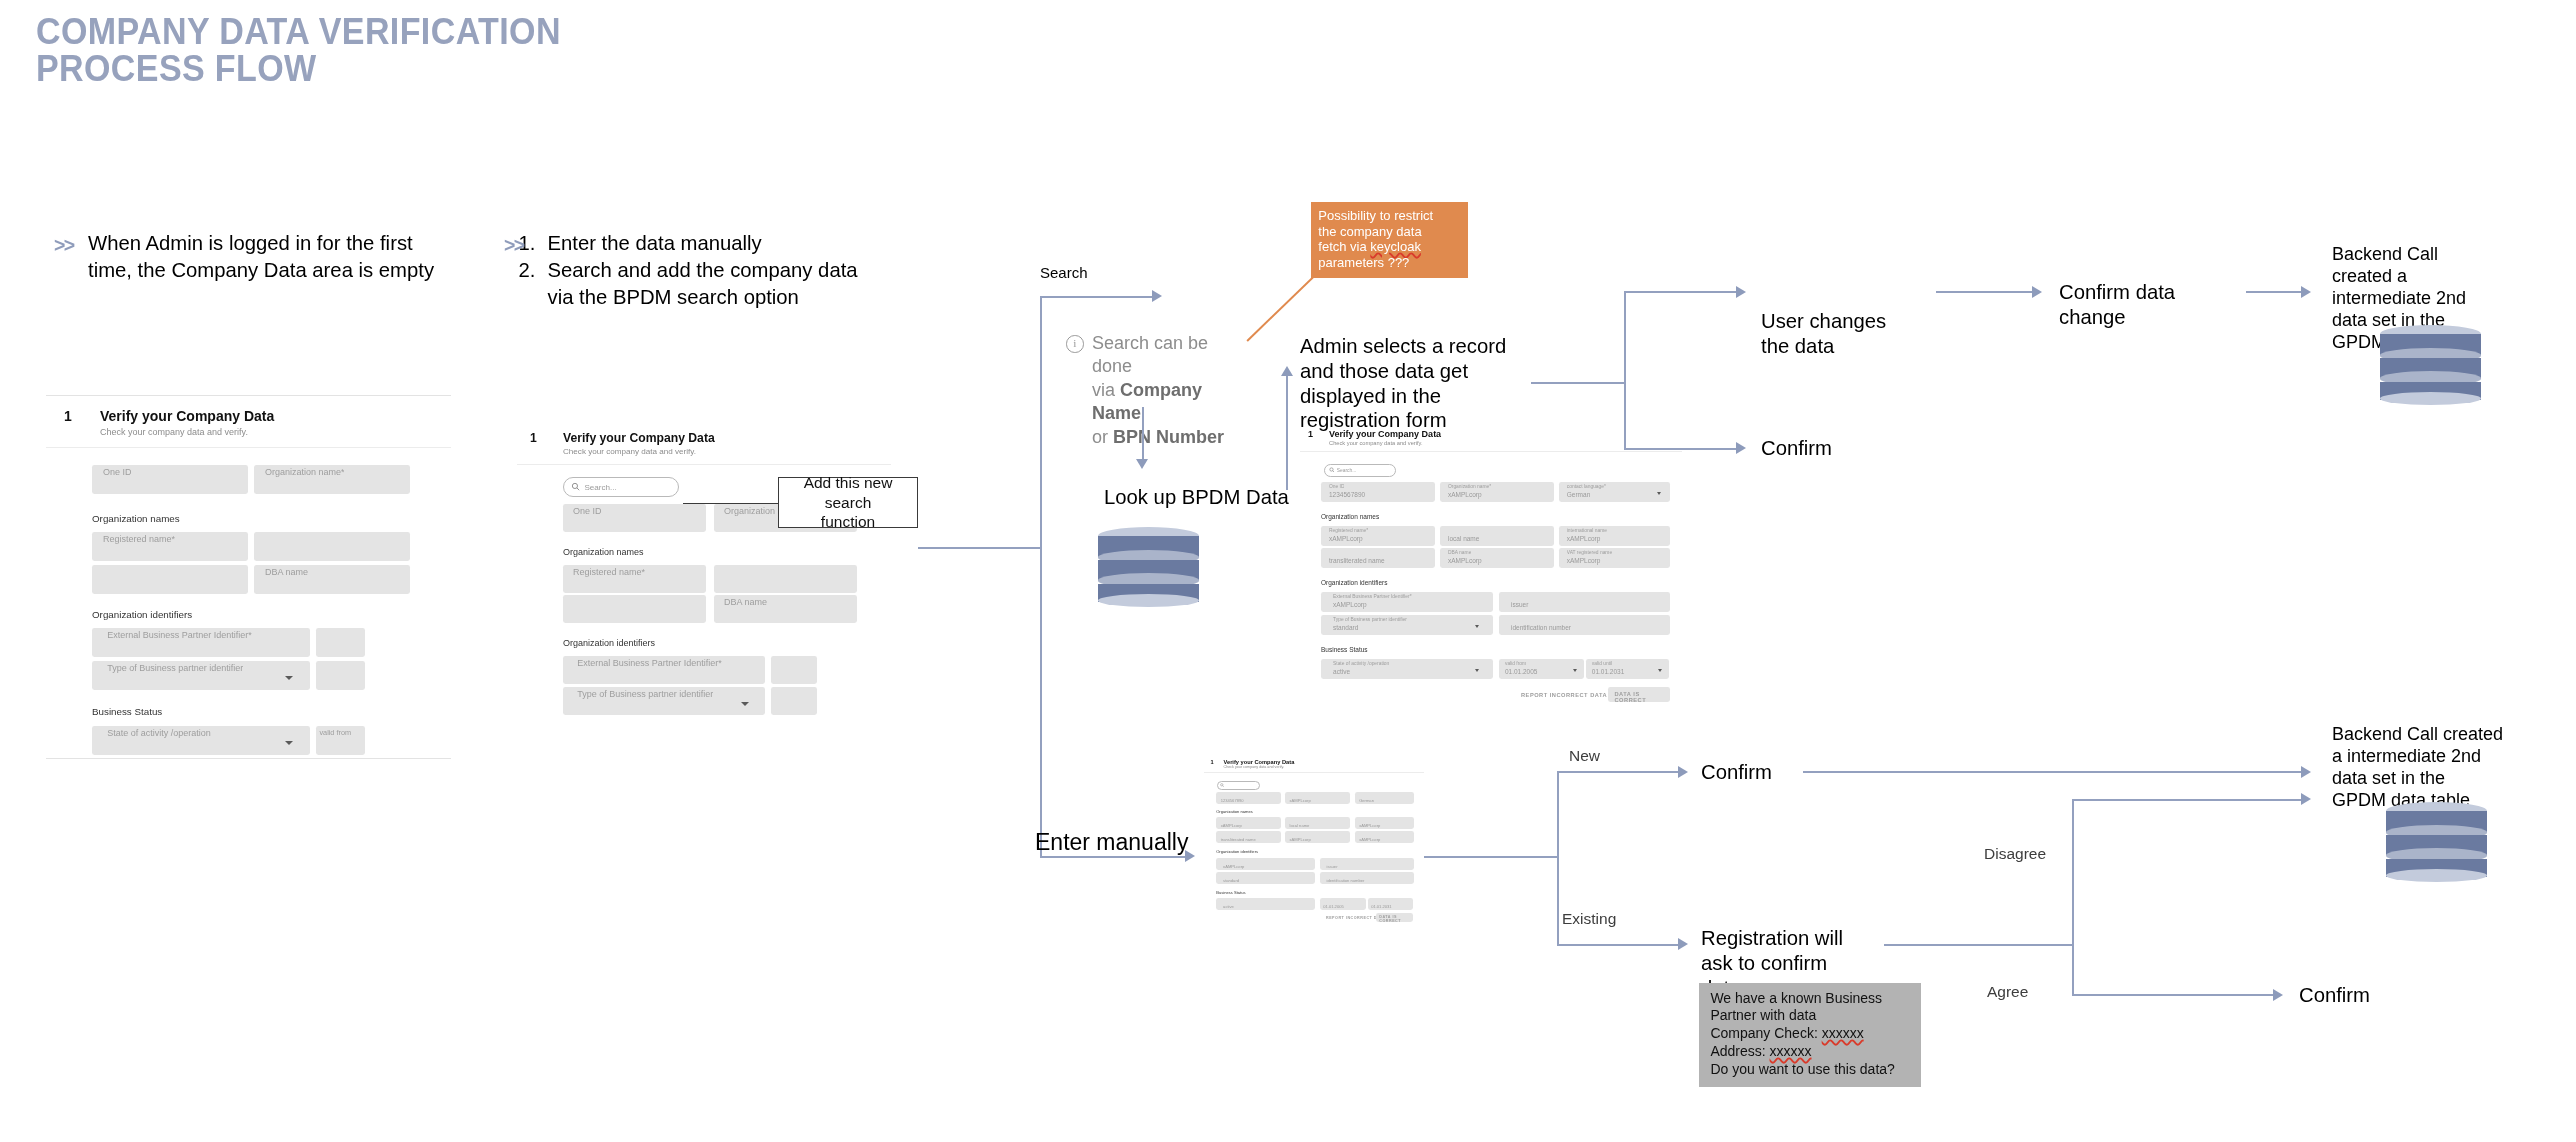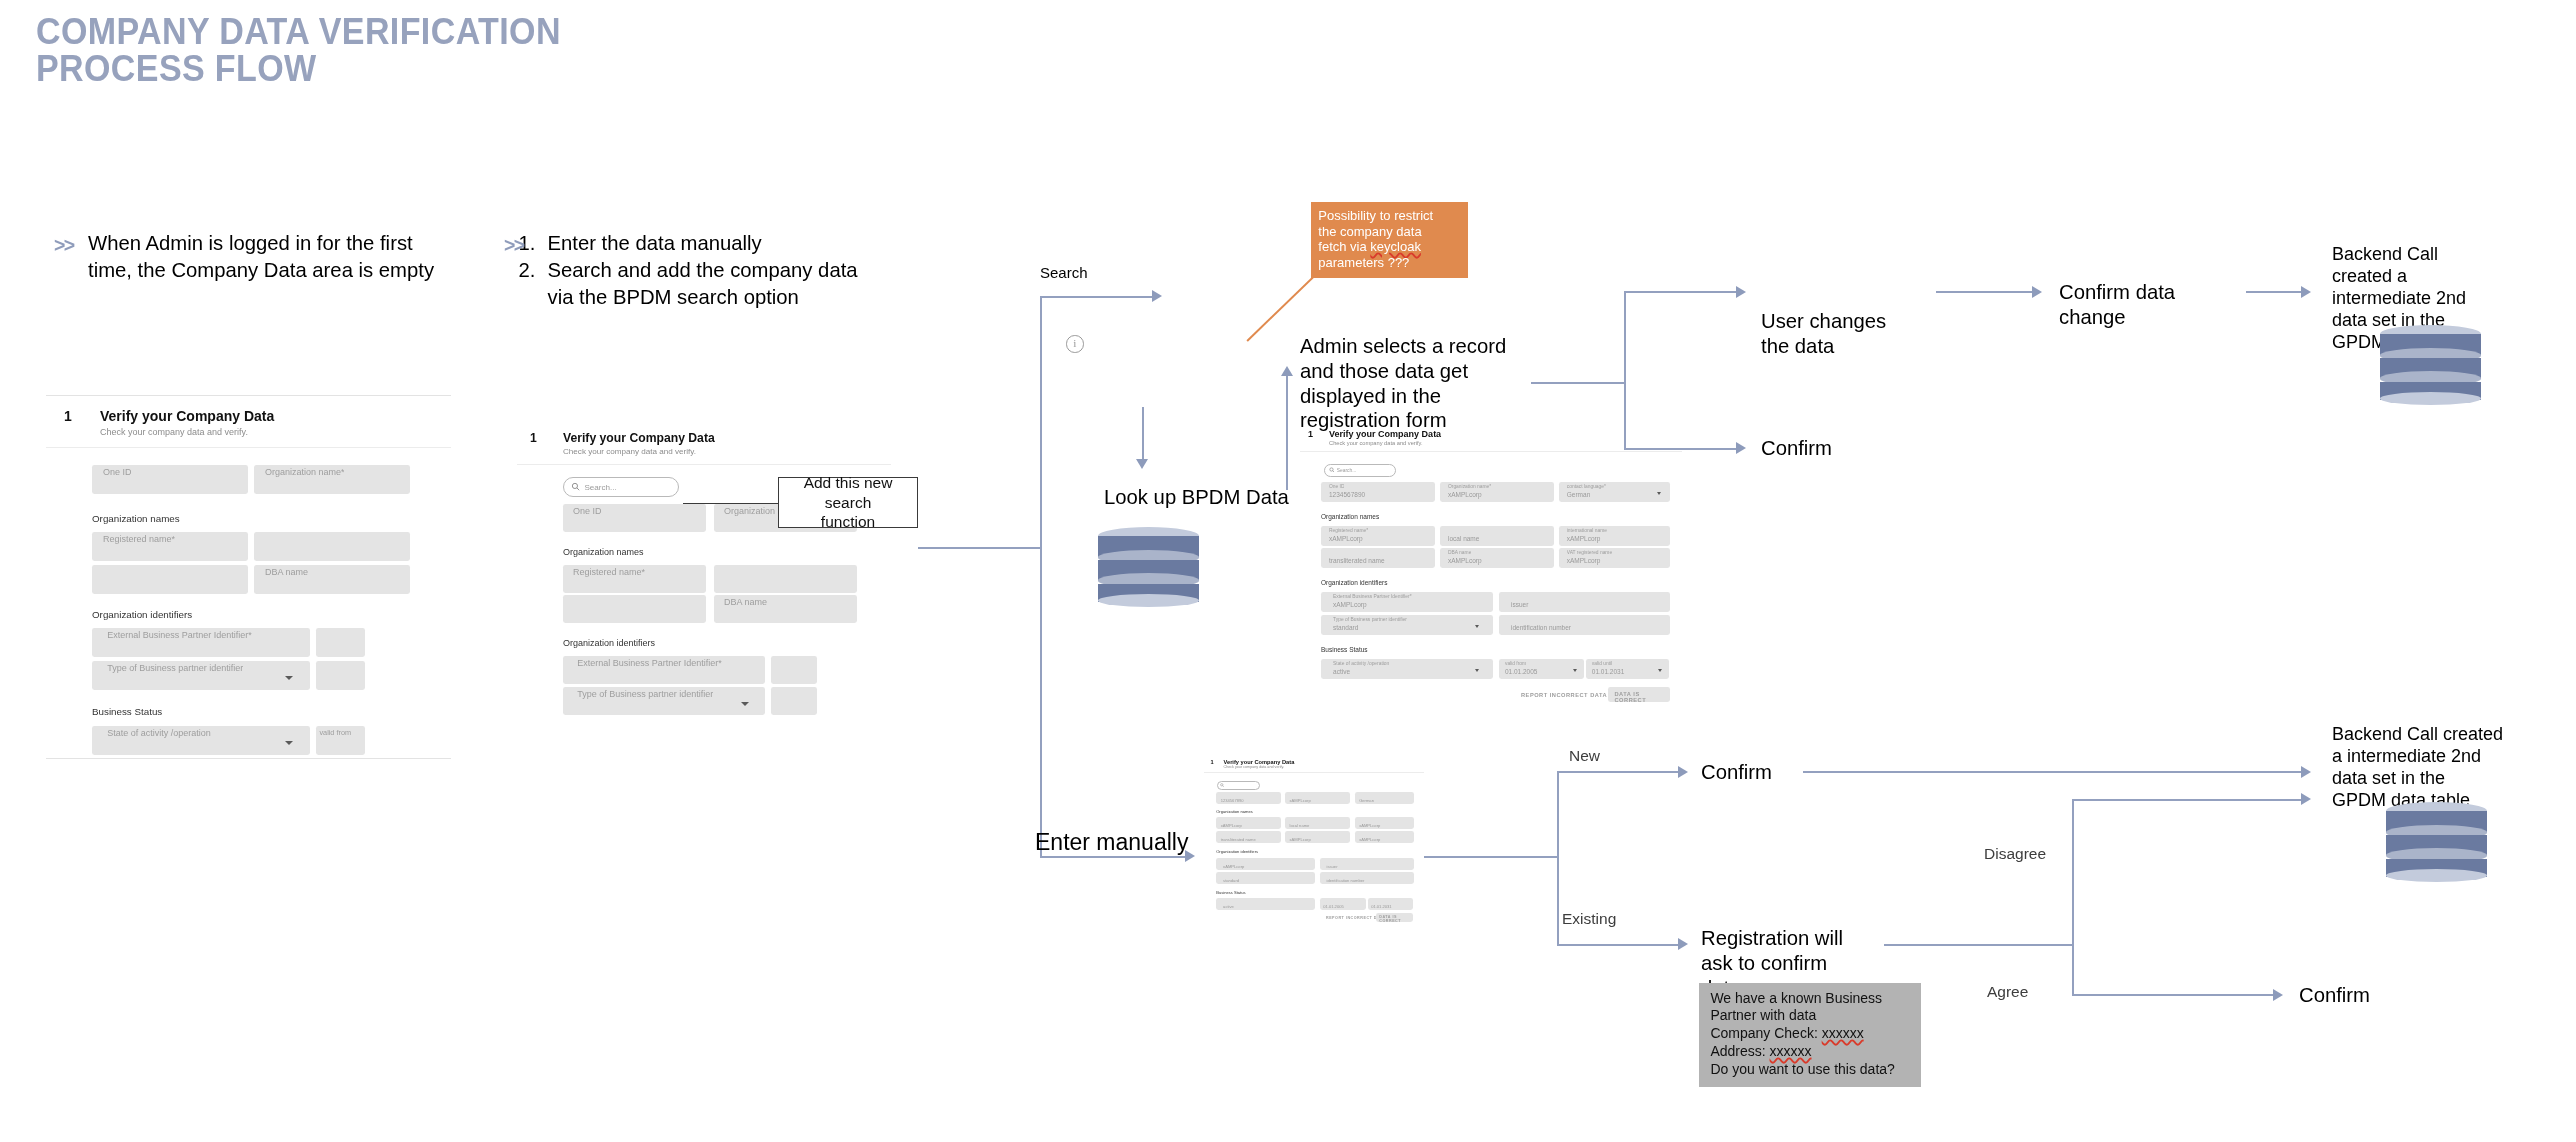--- a/index.html
+++ b/index.html
@@ -210,20 +210,25 @@
 
 <div class="ln lnh" style="left:918px;top:547px;width:124px;"></div>
 <div class="ln lnv" style="left:1040px;top:296px;height:561px;"></div>
 
 <div class="flow-label" style="left:1040px;top:264px;font-size:15px;">Search</div>
 <div class="ln lnh" style="left:1040px;top:296px;width:114px;"></div>
 <div class="arrow-r" style="left:1152px;top:290px;"></div>
 
 <div class="info-note" style="left:1066px;top:332px;width:187px;">
   <span class="info-i">i</span>
+  <span style="margin-left:26px;display:block;">
+    <span>Search can be done</span><br>
+    <span>via </span><b>Company Name</b><br>
+    <span>or </span><b>BPN Number</b>
+  </span>
 </div>
 
 <div class="callout-line" style="left:1247px;top:340px;width:130px;transform:rotate(-44deg);"></div>
 <div class="callout-orange" style="left:1311px;top:202px;width:142px;">
   <span>Possibility to restrict</span><br>
   <span>the company data</span><br>
   <span>fetch via </span><span class="sq">keycloak</span><br>
   <span>parameters ???</span>
 </div>
 

